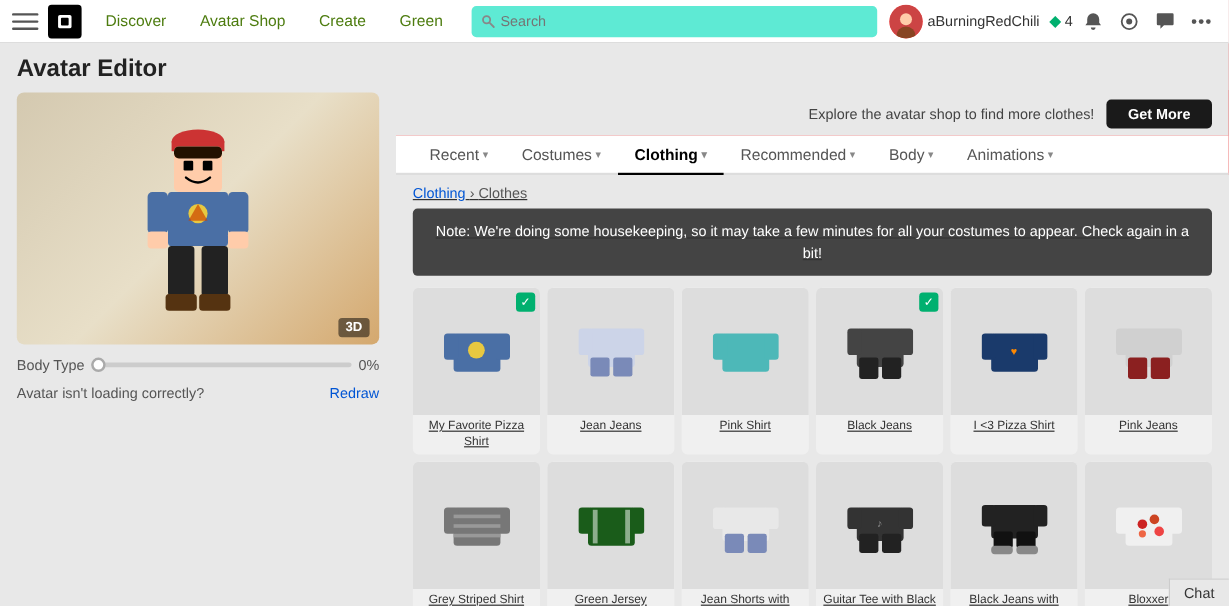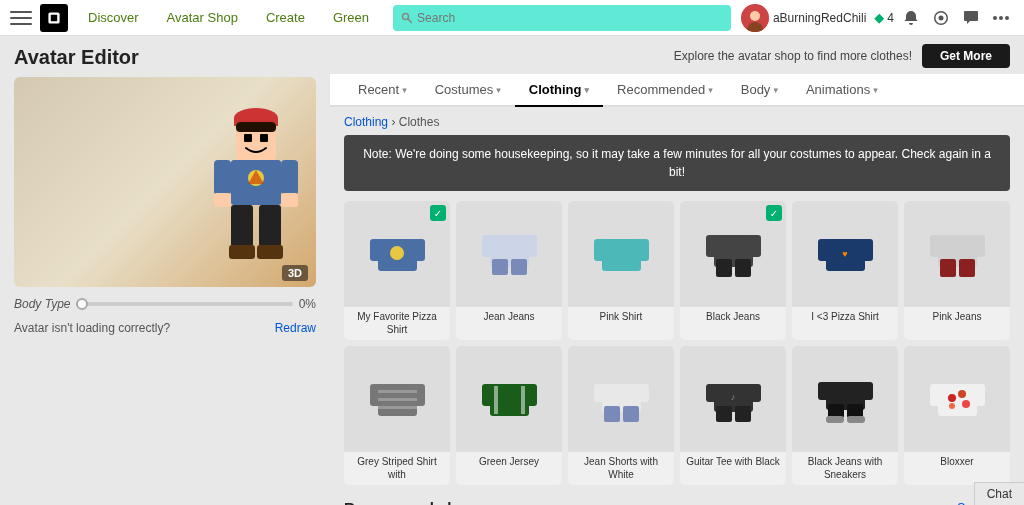--- a/index.html
+++ b/index.html
@@ -114,41 +114,41 @@
       font-weight: bold;
       color: #222;
       margin-bottom: 8px;
     }
     .avatar-preview {
       width: 100%;
       background: linear-gradient(135deg, #d4c9b0 0%, #e8dfc8 50%, #d4a86e 100%);
       border-radius: 6px;
       height: 210px;
       position: relative;
-      display: flex; align-items: center; justify-content: flex-end;
+      display: flex; align-items: center; justify-content: center;
       overflow: hidden;
     }
     
     .avatar-3d-badge {
       position: absolute;
       bottom: 6px; right: 8px;
       background: rgba(0,0,0,0.5);
       color: #fff;
       font-size: 11px;
       font-weight: bold;
       padding: 2px 6px;
       border-radius: 3px;
     }
     .body-type-row {
       display: flex;
       align-items: center;
       margin-top: 10px;
       gap: 6px;
     }
-    .body-type-label { font-size: 12px; color: #555; font-style: italic; }
+    .body-type-label { font-size: 12px; color: #555; }
     .body-type-slider {
       flex: 1;
       height: 4px;
       background: #ccc;
       border-radius: 2px;
       position: relative;
     }
     .body-type-slider-thumb {
       width: 12px; height: 12px;
       background: #fff;
@@ -170,20 +170,21 @@
       cursor: pointer;
     }
 
     
     .right-panel {
       flex: 1;
       background: #ef4444;
       display: flex;
       flex-direction: column;
       overflow: hidden;
+      margin-top: 39px;
     }
 
     
     .promo-banner {
       background: #e8e8e8;
       padding: 8px 14px 6px 14px;
       display: flex;
       align-items: center;
       justify-content: flex-end;
       gap: 10px;
@@ -224,20 +225,21 @@
       border-bottom: 2px solid #000;
     }
     .tab-chevron { font-size: 9px; color: #888; }
 
     
     .content-area {
       flex: 1;
       overflow-y: auto;
       padding: 8px 14px;
       background: #e8e8e8;
+      text-decoration: underline;
     }
     .breadcrumb {
       font-size: 12px;
       color: #555;
       margin-bottom: 6px;
     }
     .breadcrumb a { color: #0055d4; cursor: pointer; text-decoration: none; }
     .breadcrumb span { color: #555; }
 
     .notice-box {

